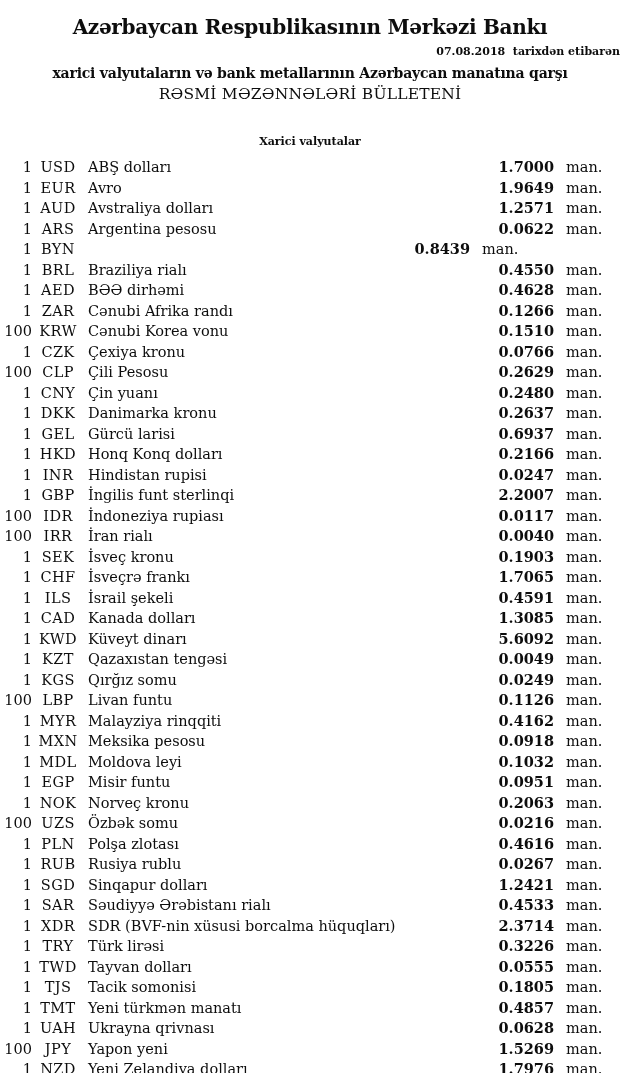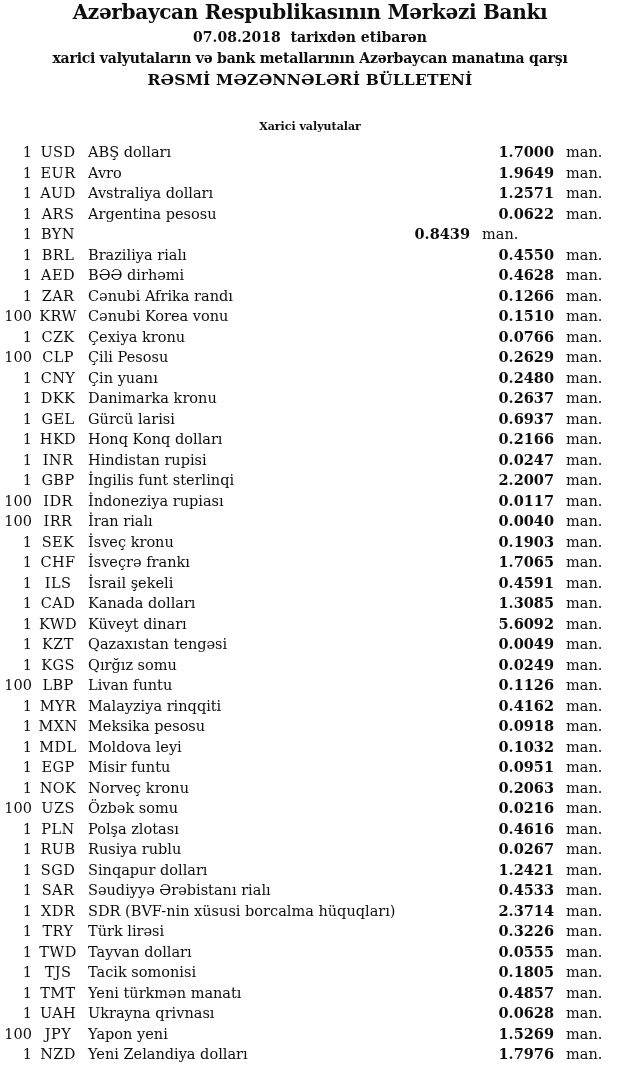--- a/index.html
+++ b/index.html
@@ -11,48 +11,49 @@
     width: 620px;
     height: 1073px;
     overflow: hidden;
     font-family: "DejaVu Serif", serif;
     color: #0d0d0d;
   }
   .page {
     width: 620px;
     height: 1073px;
     box-sizing: border-box;
-    padding-top: 0;
+    padding-top: 15px;
   }
   .hdr {
     text-align: center;
   }
   .bank-name {
     font-size: 20px;
     font-weight: bold;
     line-height: 24px;
     letter-spacing: -0.3px;
   }
   .date-line {
-    font-size: 14px;
+    font-size: 11px;
     font-weight: bold;
     line-height: 18px;
     margin-top: 4px;
     white-space: pre;
+    text-align: right;
   }
   .subtitle {
     font-size: 14px;
     font-weight: bold;
     line-height: 18px;
     margin-top: 3px;
     letter-spacing: -0.2px;
   }
   .bulletin-title {
     font-size: 15.5px;
-    font-weight: bold;
+    font-weight: normal;
     line-height: 19px;
     margin-top: 3px;
     letter-spacing: 0.2px;
   }
   .section-title {
     font-size: 11px;
     font-weight: bold;
     text-align: center;
     line-height: 18px;
     margin-top: 29px;

